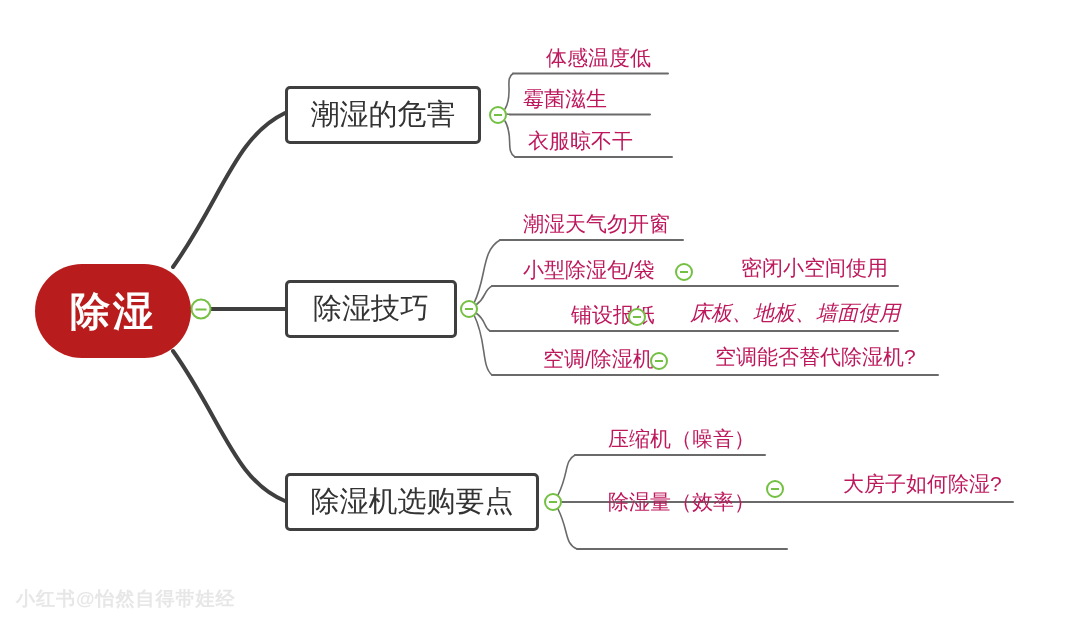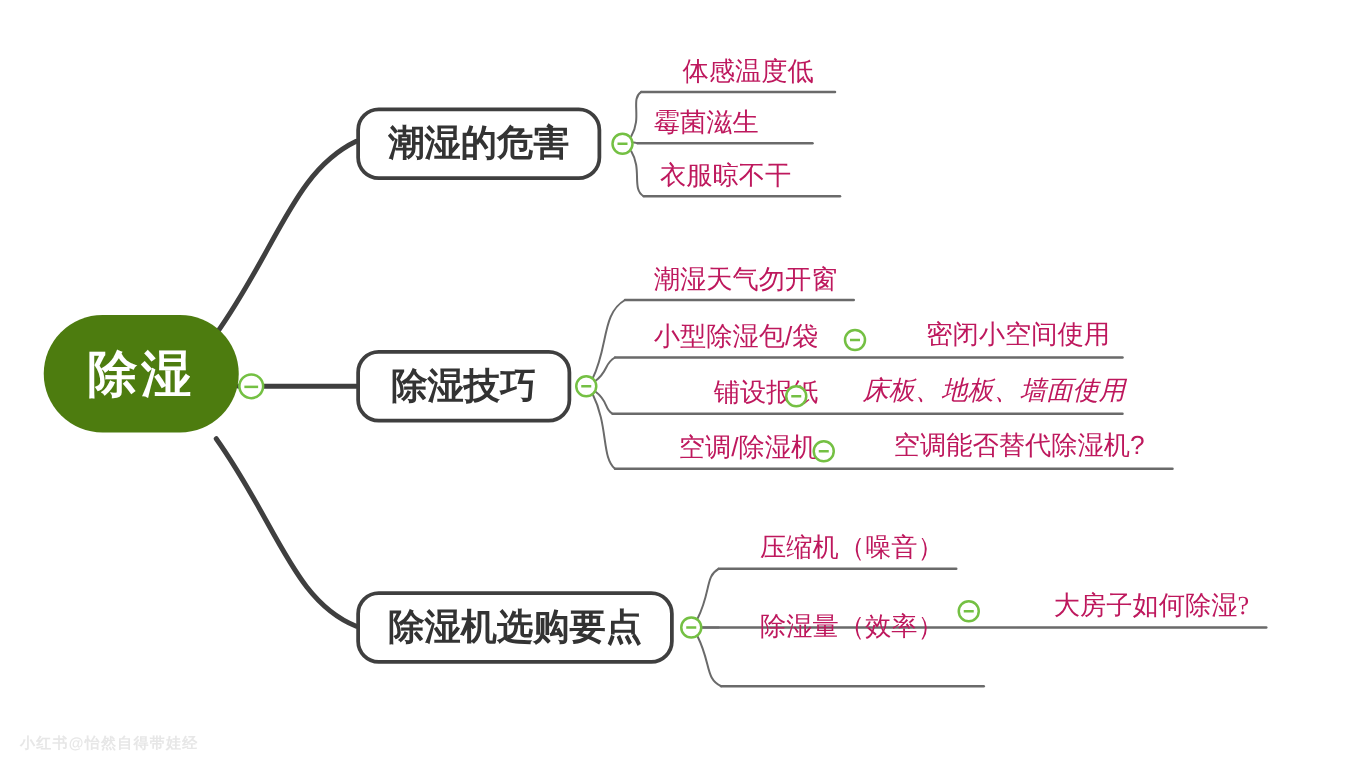--- a/index.html
+++ b/index.html
@@ -2,45 +2,45 @@
 <html><head>
 <meta charset="utf-8">
 <style>
   html,body{margin:0;padding:0;background:#fff;}
   .canvas{
     position:relative;width:1080px;height:622px;background:#ffffff;
     font-family:"Liberation Sans", sans-serif;overflow:hidden;
   }
   svg.links{position:absolute;left:0;top:0;}
   .root-node{
-    position:absolute;left:35px;top:252px;width:156px;height:94px;
-    background:#4d7c0f;border-radius:47px;
+    position:absolute;left:35px;top:264px;width:156px;height:94px;
+    background:#b91c1c;border-radius:47px;
     display:flex;align-items:center;justify-content:center;
     color:#ffffff;font-size:40px;font-weight:bold;letter-spacing:3px;
   }
   .topic{
-    position:absolute;background:#ffffff;border:3px solid #3F3F3F;border-radius:18px;
+    position:absolute;background:#ffffff;border:3px solid #3F3F3F;border-radius:5px;
     display:flex;align-items:center;justify-content:center;
-    font-size:29px;font-weight:bold;color:#333333;box-sizing:border-box;
+    font-size:29px;font-weight:normal;color:#333333;box-sizing:border-box;
     white-space:nowrap;
   }
   .leaf{
     position:absolute;font-size:21px;color:#be185d;line-height:26px;white-space:nowrap;
   }
   .minus{
     position:absolute;width:18px;height:18px;transform:translate(-50%,-50%);
     border:2px solid #74C043;background:#fff;border-radius:50%;box-sizing:border-box;
   }
   .minus::after{
     content:"";position:absolute;left:3px;right:3px;top:50%;margin-top:-1px;
     height:2px;background:#74C043;
   }
   .minus.lg{width:21px;height:21px;}
   .watermark{
-    position:absolute;left:16px;top:586px;font-size:12px;font-weight:bold;
+    position:absolute;left:16px;top:586px;font-size:19px;font-weight:bold;
     color:#E7E7E7;letter-spacing:1px;
   }
 </style>
 </head>
 <body>
 
 <div class="canvas">
 
   <svg class="links" width="1080" height="622" viewBox="0 0 1080 622">
 
@@ -98,21 +98,21 @@
   <div class="leaf" style="left:523px;top:211px;">潮湿天气勿开窗</div>
   <div class="leaf" style="left:523px;top:257px;">小型除湿包/袋</div>
   <div class="leaf" style="left:741px;top:255px;">密闭小空间使用</div>
   <div class="leaf" style="left:547px;top:302px;margin-left:24px;">铺设报纸</div>
   <div class="leaf" style="left:690px;top:300px;font-style:italic;">床板、地板、墙面使用</div>
   <div class="leaf" style="left:523px;top:346px;margin-left:20px;">空调/除湿机</div>
   <div class="leaf" style="left:715px;top:344px;">空调能否替代除湿机?</div>
 
   <div class="leaf" style="left:608px;top:426px;">压缩机（噪音）</div>
   <div class="leaf" style="left:608px;top:473px;margin-top:16px;">除湿量（效率）</div>
-  <div class="leaf" style="left:843px;top:471px;font-family:Liberation Serif, serif;">大房子如何除湿?</div>
+  <div class="leaf" style="left:843px;top:471px;">大房子如何除湿?</div>
 
   <div class="minus lg" style="left:201px;top:309px;"></div>
   <div class="minus" style="left:498px;top:115px;"></div>
   <div class="minus" style="left:469px;top:309px;"></div>
   <div class="minus" style="left:553px;top:502px;"></div>
   <div class="minus" style="left:684px;top:272px;"></div>
   <div class="minus" style="left:637px;top:317px;"></div>
   <div class="minus" style="left:659px;top:361px;"></div>
   <div class="minus" style="left:775px;top:489px;"></div>
 

